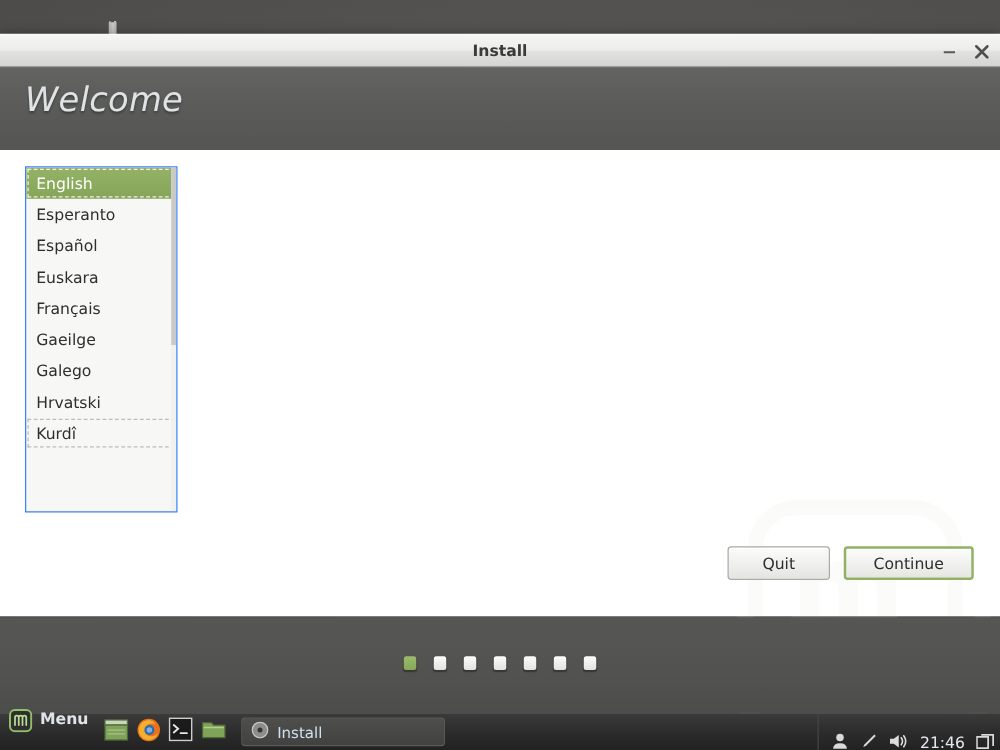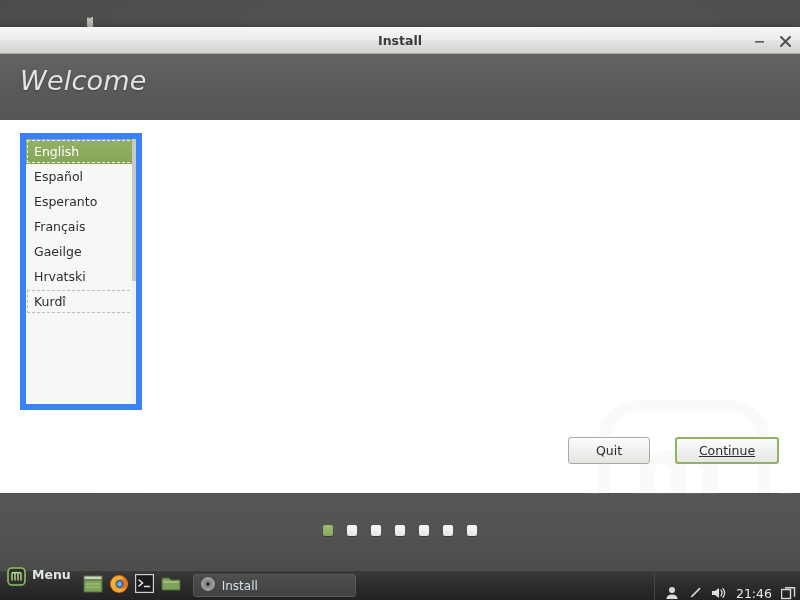--- a/index.html
+++ b/index.html
@@ -113,21 +113,21 @@
   #content-watermark {
     position:absolute; left:598px; top:280px; width:210px; height:150px;
     opacity:.022; pointer-events:none;
   }
 
   
   #language-list {
     position:absolute; left:20px; top:13px;
     width:122px; height:277px;
     background:#f7f7f6;
-    border:6px solid #3b82f6;
+    border:1px solid #3b82f6;
     overflow:hidden;
   }
   #language-list-inner { position:relative; }
   .lang-item {
     height:25px; line-height:25px;
     padding-left:8px; font-size:12.5px; color:#2e2e2e;
     white-space:nowrap; cursor:default;
   }
   .lang-item.selected {
     background:linear-gradient(#94b267,#85a558);
@@ -143,21 +143,21 @@
     background:#f1f1f0;
   }
   #lang-thumb {
     position:absolute; right:0; top:0; width:4px; height:142px;
     background:#c9c9c6;
   }
 
   
   #button-row {
     position:absolute; right:21px; bottom:29px;
-    display:flex; gap:25px; align-items:center;margin-left:12px;
+    display:flex; gap:11px; align-items:center;margin-left:12px;
   }
   .dlg-btn {
     width:82px; height:27px;
     font-size:12.5px; color:#2d2d2d;
     background:linear-gradient(#fcfcfb,#e4e4e1);
     border:1px solid #a9a9a6;
     border-radius:3px;
     display:flex; align-items:center; justify-content:center;
     cursor:pointer;
     box-shadow:inset 0 1px 0 #ffffff;
@@ -165,21 +165,20 @@
   .dlg-btn.disabled {
     color:#a6a6a3;
     background:linear-gradient(#e9e9e7,#dcdcd9);
     border-color:#bdbdba;
     cursor:default;
   }
   .dlg-btn.primary {
     width:104px;
     border:2px solid #8fb264;
     background:linear-gradient(#fcfcfb,#e6e6e3);
-    text-decoration:underline;
   }
 
   
   #footer-strip {
     position:absolute; left:0; top:494px; width:800px; height:76px;
     background:linear-gradient(180deg,#565654 0%,#525250 60%,#4c4c4a 100%);
   }
   #dots {
     position:absolute; left:0; right:0; top:31px;
     display:flex; justify-content:center; gap:14px;
@@ -287,24 +286,26 @@
       <div id="content-watermark">
         <svg width="210" height="150" viewBox="0 0 210 150" aria-hidden="true">
           <rect x="6" y="6" width="160" height="140" rx="34" fill="none" stroke="#55662f" stroke-width="12"></rect>
           <path d="M42 58 v52 h15 v-38 q0-8 8-8 t8 8 v38 h15 v-38 q0-8 8-8 t8 8 v38 h15 v-43 q0-18 -17-18 -10 0 -15 7 -5-7 -15-7 z" fill="#55662f"></path>
         </svg>
       </div>
 
       <div id="language-list">
         <div id="language-list-inner">
             <div class="lang-item selected">English</div>
+            <div class="lang-item">Esperanto</div>
             <div class="lang-item">Español</div>
-            <div class="lang-item">Esperanto</div>
+            <div class="lang-item">Euskara</div>
             <div class="lang-item">Français</div>
             <div class="lang-item">Gaeilge</div>
+            <div class="lang-item">Galego</div>
             <div class="lang-item">Hrvatski</div>
             <div class="lang-item last-partial">Kurdî</div>
           </div>
         <div id="lang-scrollbar">
           <div id="lang-thumb"></div>
         </div>
       </div>
 
       <div id="button-row">
         <div class="dlg-btn">Quit</div>

